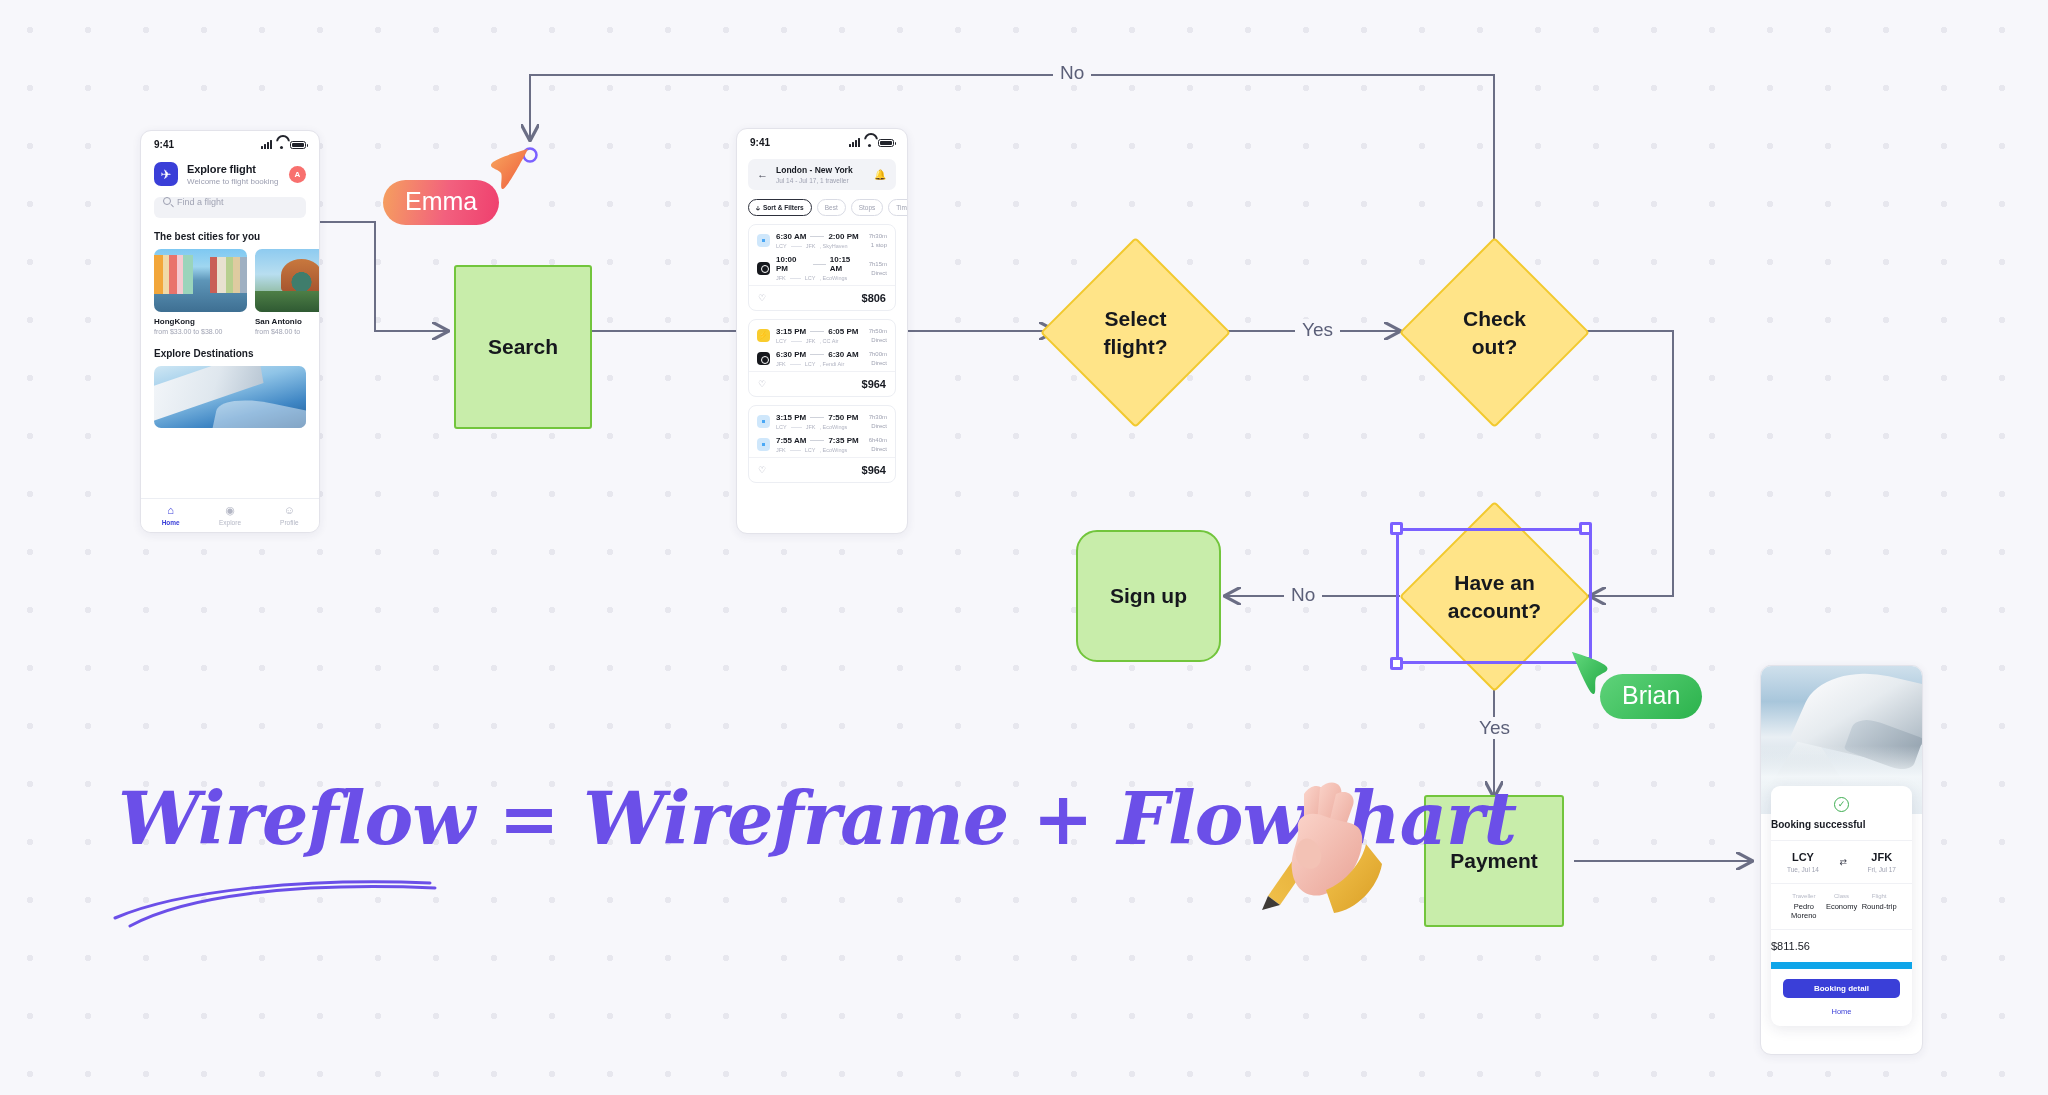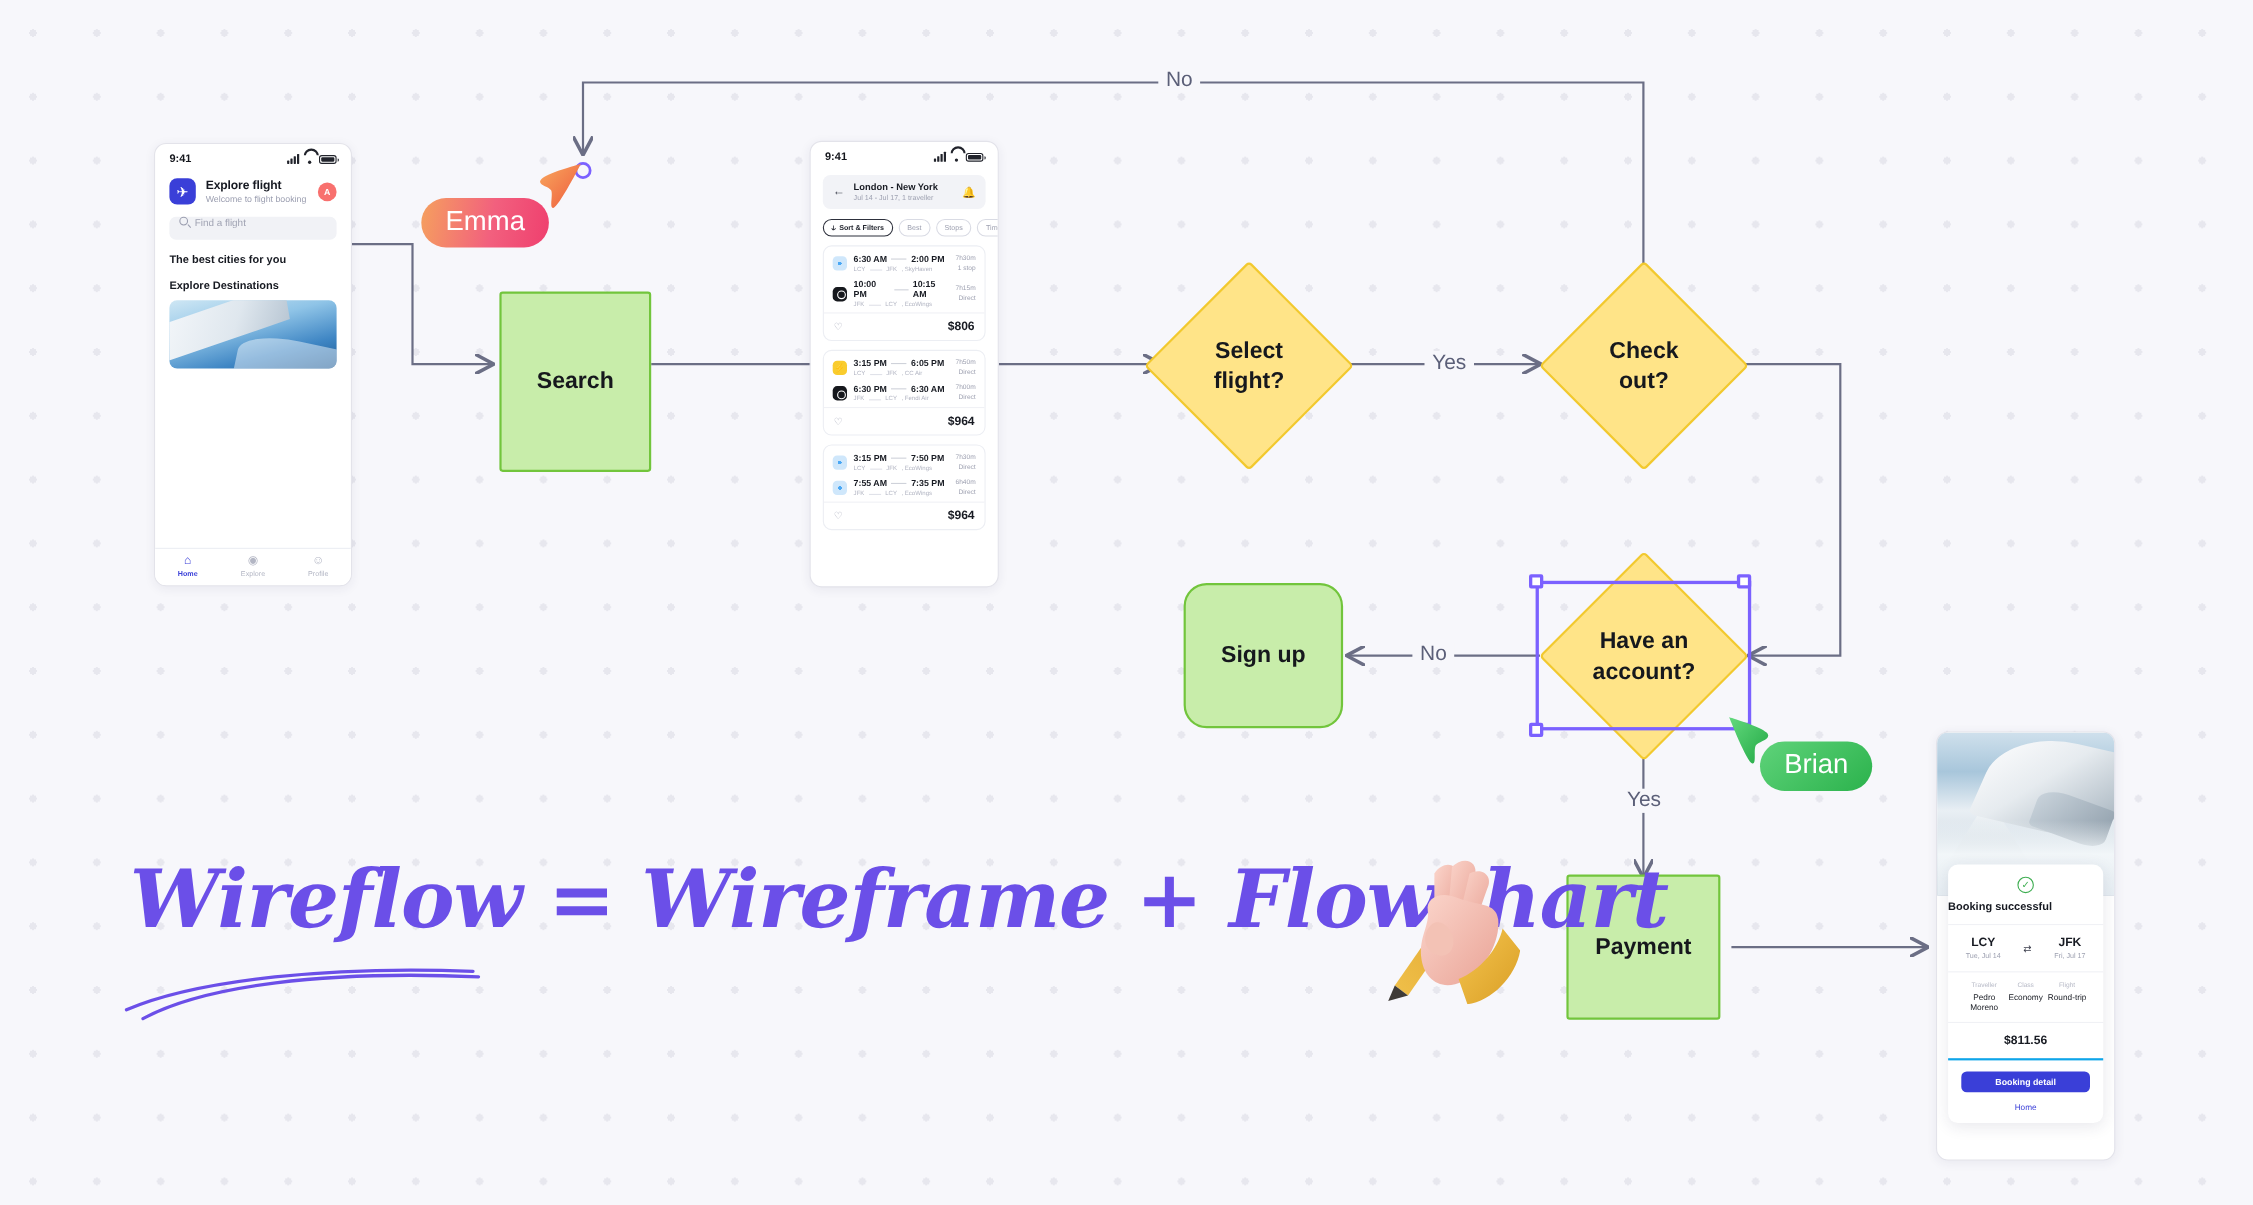--- a/index.html
+++ b/index.html
@@ -282,21 +282,21 @@
   .bs-title { font-size: 10px; font-weight: 700; color: #171a22; margin-top: 7px; padding-bottom: 10px; border-bottom: 1px solid #f0f1f5; }
   .route { display:flex; align-items:center; justify-content:space-between; padding: 10px 16px; border-bottom: 1px solid #f0f1f5;}
   .route .col { text-align:center; }
   .route .code { font-size: 11px; font-weight: 700; color:#171a22; }
   .route .date { font-size: 6.5px; color:#9ea1b1; margin-top: 3px; }
   .swap { font-size: 9px; color:#3c3f4d; }
   .meta { display:flex; justify-content:space-between; padding: 9px 14px; border-bottom:1px solid #f0f1f5; }
   .meta .col { text-align:center; flex:1; }
   .meta .k { font-size: 6px; color:#b6b9c6; }
   .meta .v { font-size: 7.5px; color:#171a22; margin-top: 3px; }
-  .total { text-align:center; font-size: 11px; font-weight: 700; color:#171a22; padding: 10px 0; border-bottom:2px solid #0ea5e9; }
+  .total { text-align:left; font-size: 11px; font-weight: 400; color:#171a22; padding: 10px 0; border-bottom:7px solid #0ea5e9; }
   .cta {
     margin: 10px 12px 0; background:#3a3fd8; color:#fff; border:none;
     border-radius: 5px; height: 19px; width: calc(100% - 24px);
     font-size: 8px; font-weight: 700; cursor:pointer;
     font-family:"Liberation Sans", sans-serif;
   }
   .home-link { text-align:center; font-size: 7.5px; color:#3a3fd8; margin-top: 9px; }
 
   
   .headline {
@@ -449,20 +449,32 @@
       <div class="avatar">A</div>
     </div>
 
     <div class="searchbox">
       <span class="mag"></span>
       <span>Find a flight</span>
     </div>
 
     <div class="sec-title">The best cities for you</div>
 
+    <div class="city-row">
+      <div class="city">
+        <div class="thumb hk"></div>
+        <div class="cname">HongKong</div>
+        <div class="cprice">from $33.00 to $38.00</div>
+      </div>
+      <div class="city">
+        <div class="thumb sa"></div>
+        <div class="cname">San Antonio</div>
+        <div class="cprice">from $48.00 to</div>
+      </div>
+    </div>
 
     <div class="sec-title">Explore Destinations</div>
     <div class="wide-img"></div>
 
     <div class="tabbar">
       <div class="tab active">
         <div class="ti">⌂</div>
         <div class="tl">Home</div>
       </div>
       <div class="tab">

